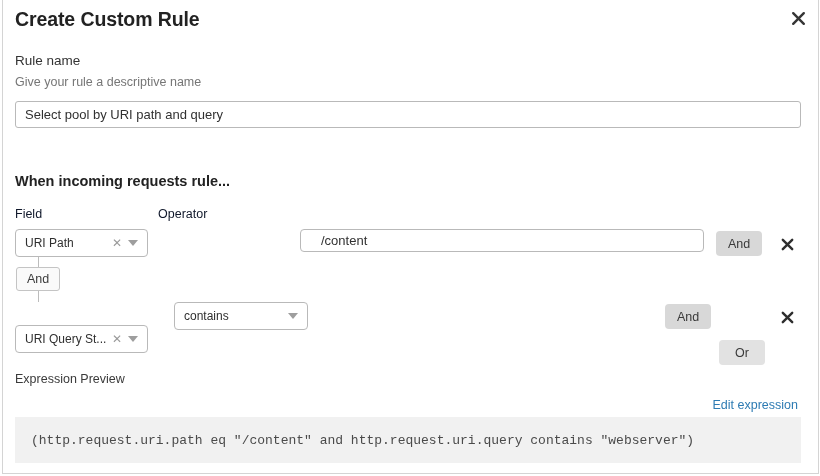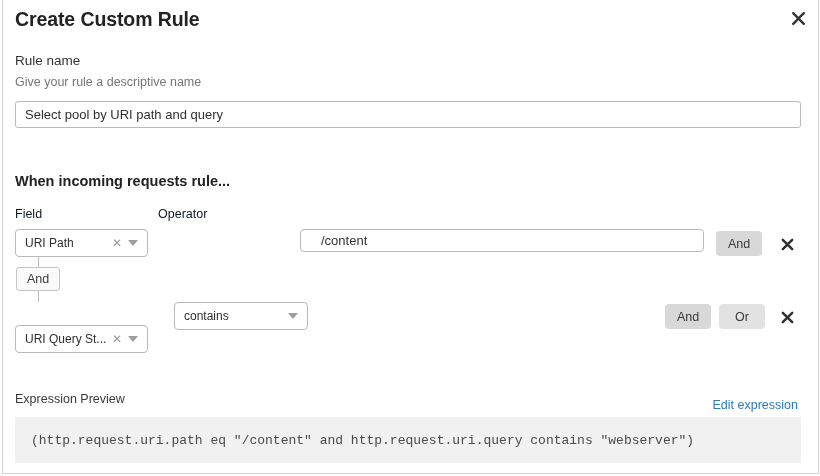--- a/index.html
+++ b/index.html
@@ -159,21 +159,21 @@
     height: 25px;
     border: none;
     border-radius: 4px;
     background: #d8d8d8;
     font-family: "Liberation Sans", sans-serif;
     font-size: 12.5px;
     color: #3a3a3a;
     cursor: pointer;
     padding: 0;
   }
-  .logic-btn.soft { background: #e2e2e2; }
+  .logic-btn.soft { background: #e2e2e2; margin-top: 36px; }
 
   .row-delete {
     position: absolute;
     width: 20px;
     height: 20px;
     display: flex;
     align-items: center;
     justify-content: center;
     background: none;
     border: none;
@@ -202,21 +202,21 @@
     font-size: 12.5px;
     color: #3c3c3c;
     line-height: 22px;
     cursor: pointer;
   }
 
   
   .exp-label {
     position: absolute;
     left: 12px;
-    top: 392px;
+    top: 372px;
     font-size: 12.5px;
     color: #3a3a3a;
   }
   .exp-edit {
     position: absolute;
     right: 20px;
     top: 398px;
     font-size: 12.5px;
     color: #2d7bb3;
     text-decoration: none;

